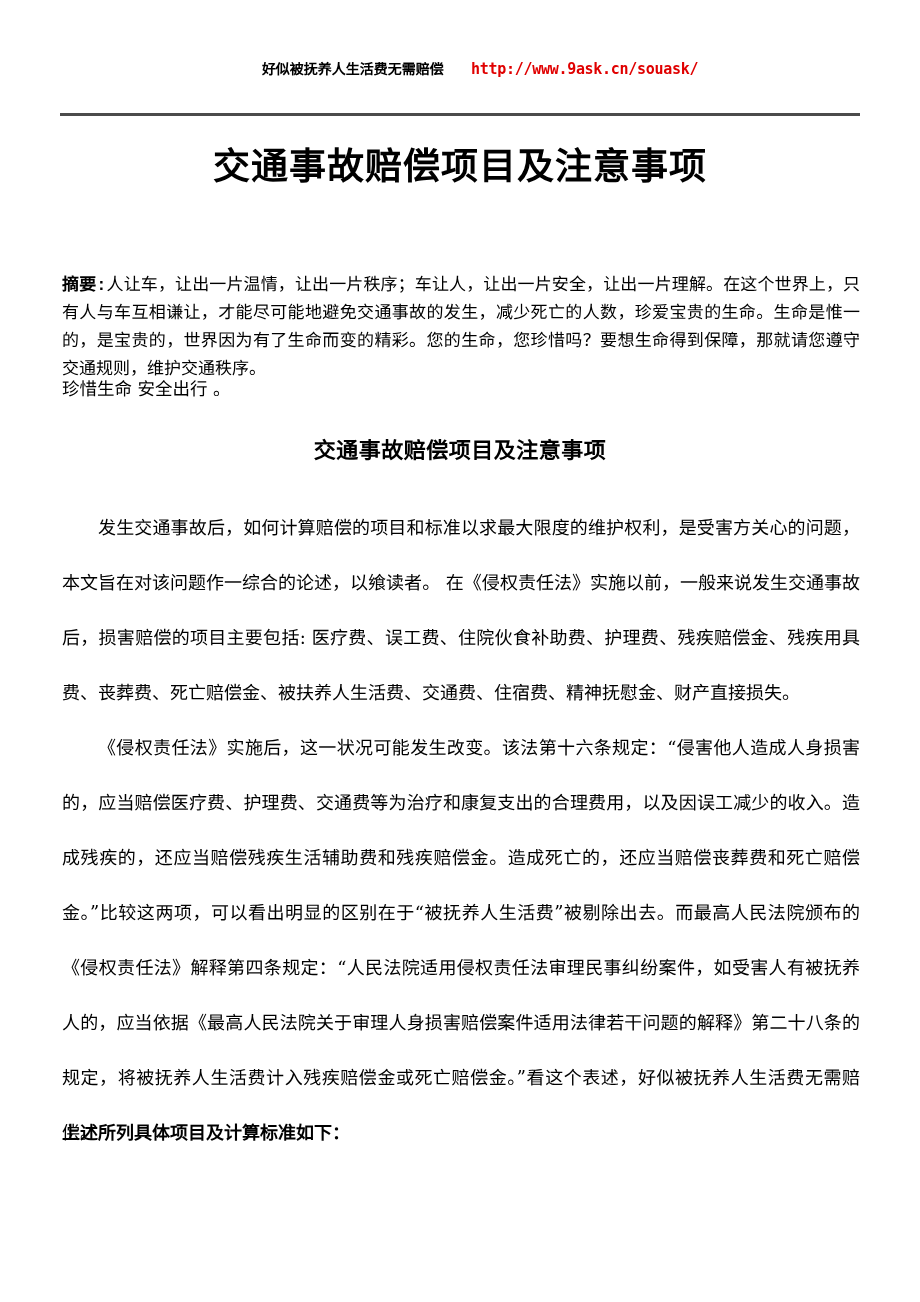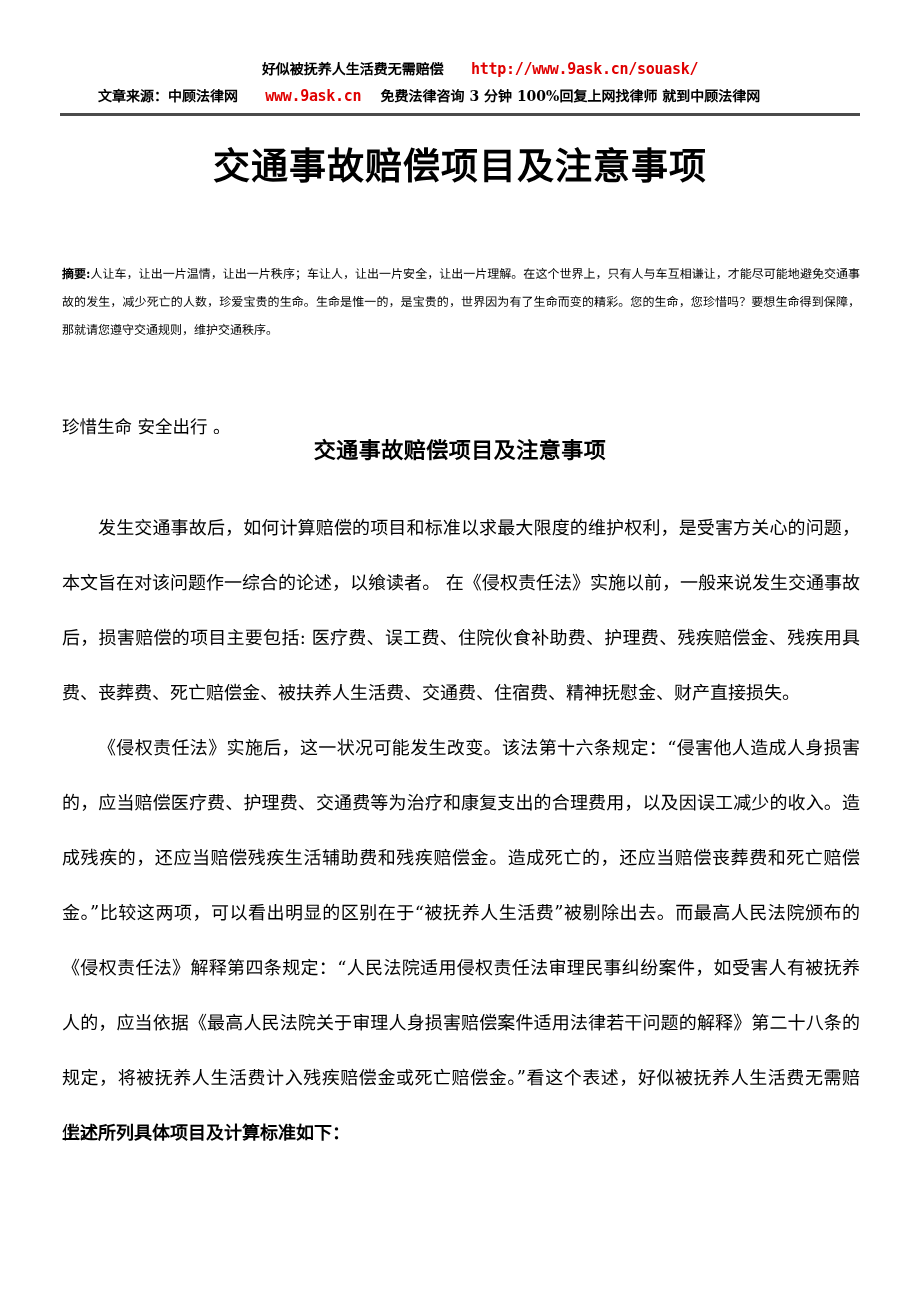--- a/index.html
+++ b/index.html
@@ -78,38 +78,38 @@
     font-size: 37px;
     font-weight: bold;
     letter-spacing: 1px;
     color: #000000;
   }
 
   
   .abstract {
     position: absolute;
     left: 62px;
-    top: 260px;
+    top: 272px;
     width: 798px;
-    font-size: 12px;
+    font-size: 17px;
     line-height: 28px;
     text-align: justify;
     text-justify: inter-ideograph;
+    font-family: Liberation Mono, monospace;
   }
   .abstract .lead {
     font-weight: bold;
   }
   .abstract-tail {
     position: absolute;
     left: 62px;
     top: 375px;
     width: 798px;
     font-size: 17.5px;
     line-height: 28px;
-    margin-top: 38px;
   }
 
   
   .section-heading {
     position: absolute;
     left: 0;
     top: 432px;
     width: 920px;
     text-align: center;
     font-size: 22px;
@@ -136,25 +136,20 @@
 </head>
 <body>
 
 <div class="page">
 
   <div class="header">
     <div class="header-line header-line-1">
       <span class="hdr-plain">好似被抚养人生活费无需赔偿</span>
       <span class="hdr-red hdr-gap-l">http://www.9ask.cn/souask/</span>
     </div>
-    <div class="header-line header-line-2">
-      <span class="hdr-plain">文章来源：中顾法律网</span>
-      <span class="hdr-red hdr-gap-l">www.9ask.cn</span>
-      <span class="hdr-plain hdr-gap-s">免费法律咨询 3 分钟 100%回复上网找律师  就到中顾法律网</span>
-    </div>
   </div>
   <div class="header-rule"></div>
 
   <div class="doc-title">交通事故赔偿项目及注意事项</div>
 
   <div class="abstract">
     <span class="lead">摘要:</span><span>人让车，让出一片温情，让出一片秩序；车让人，让出一片安全，让出一片理解。在这个世界上，只有人与车互相谦让，才能尽可能地避免交通事故的发生，减少死亡的人数，珍爱宝贵的生命。生命是惟一的，是宝贵的，世界因为有了生命而变的精彩。您的生命，您珍惜吗？要想生命得到保障，那就请您遵守交通规则，维护交通秩序。</span>
   </div>
   <div class="abstract-tail">珍惜生命  安全出行 。</div>
 

